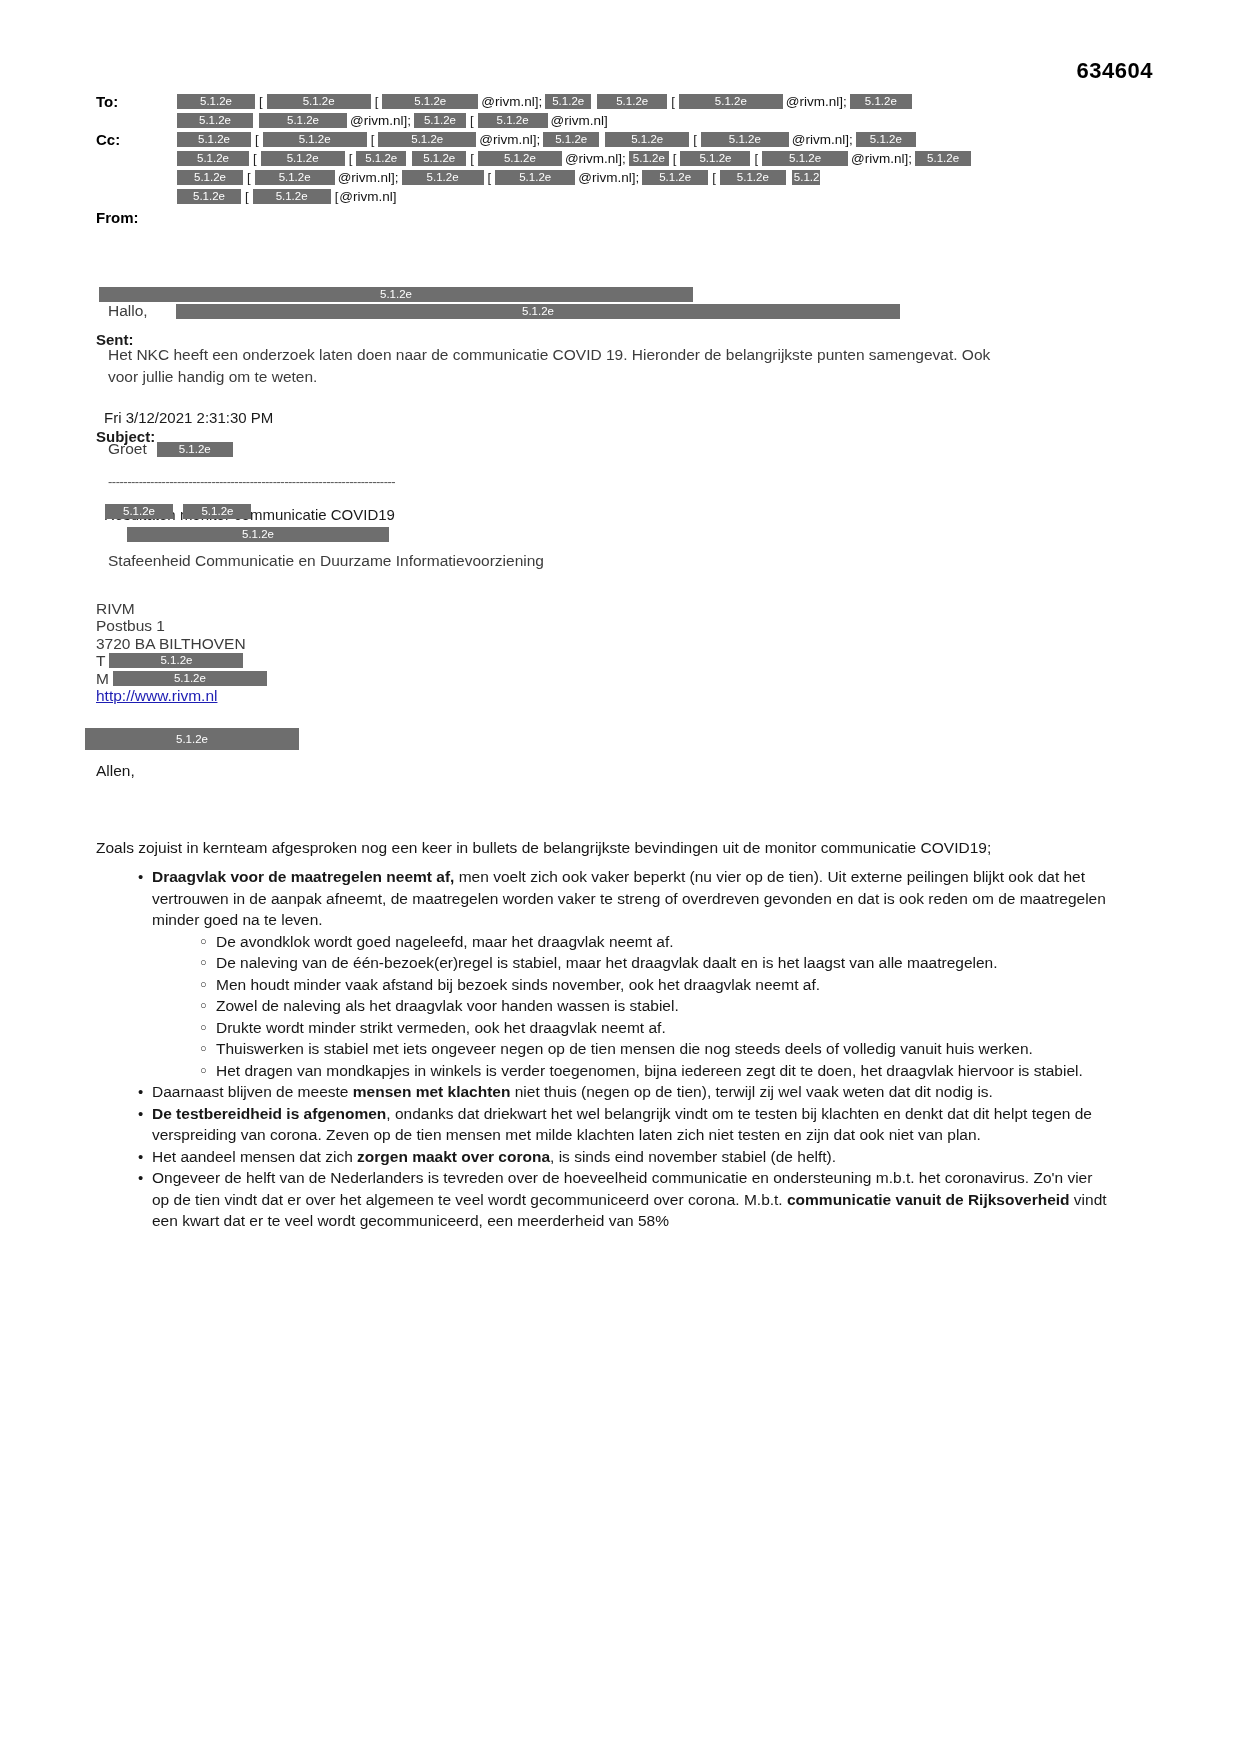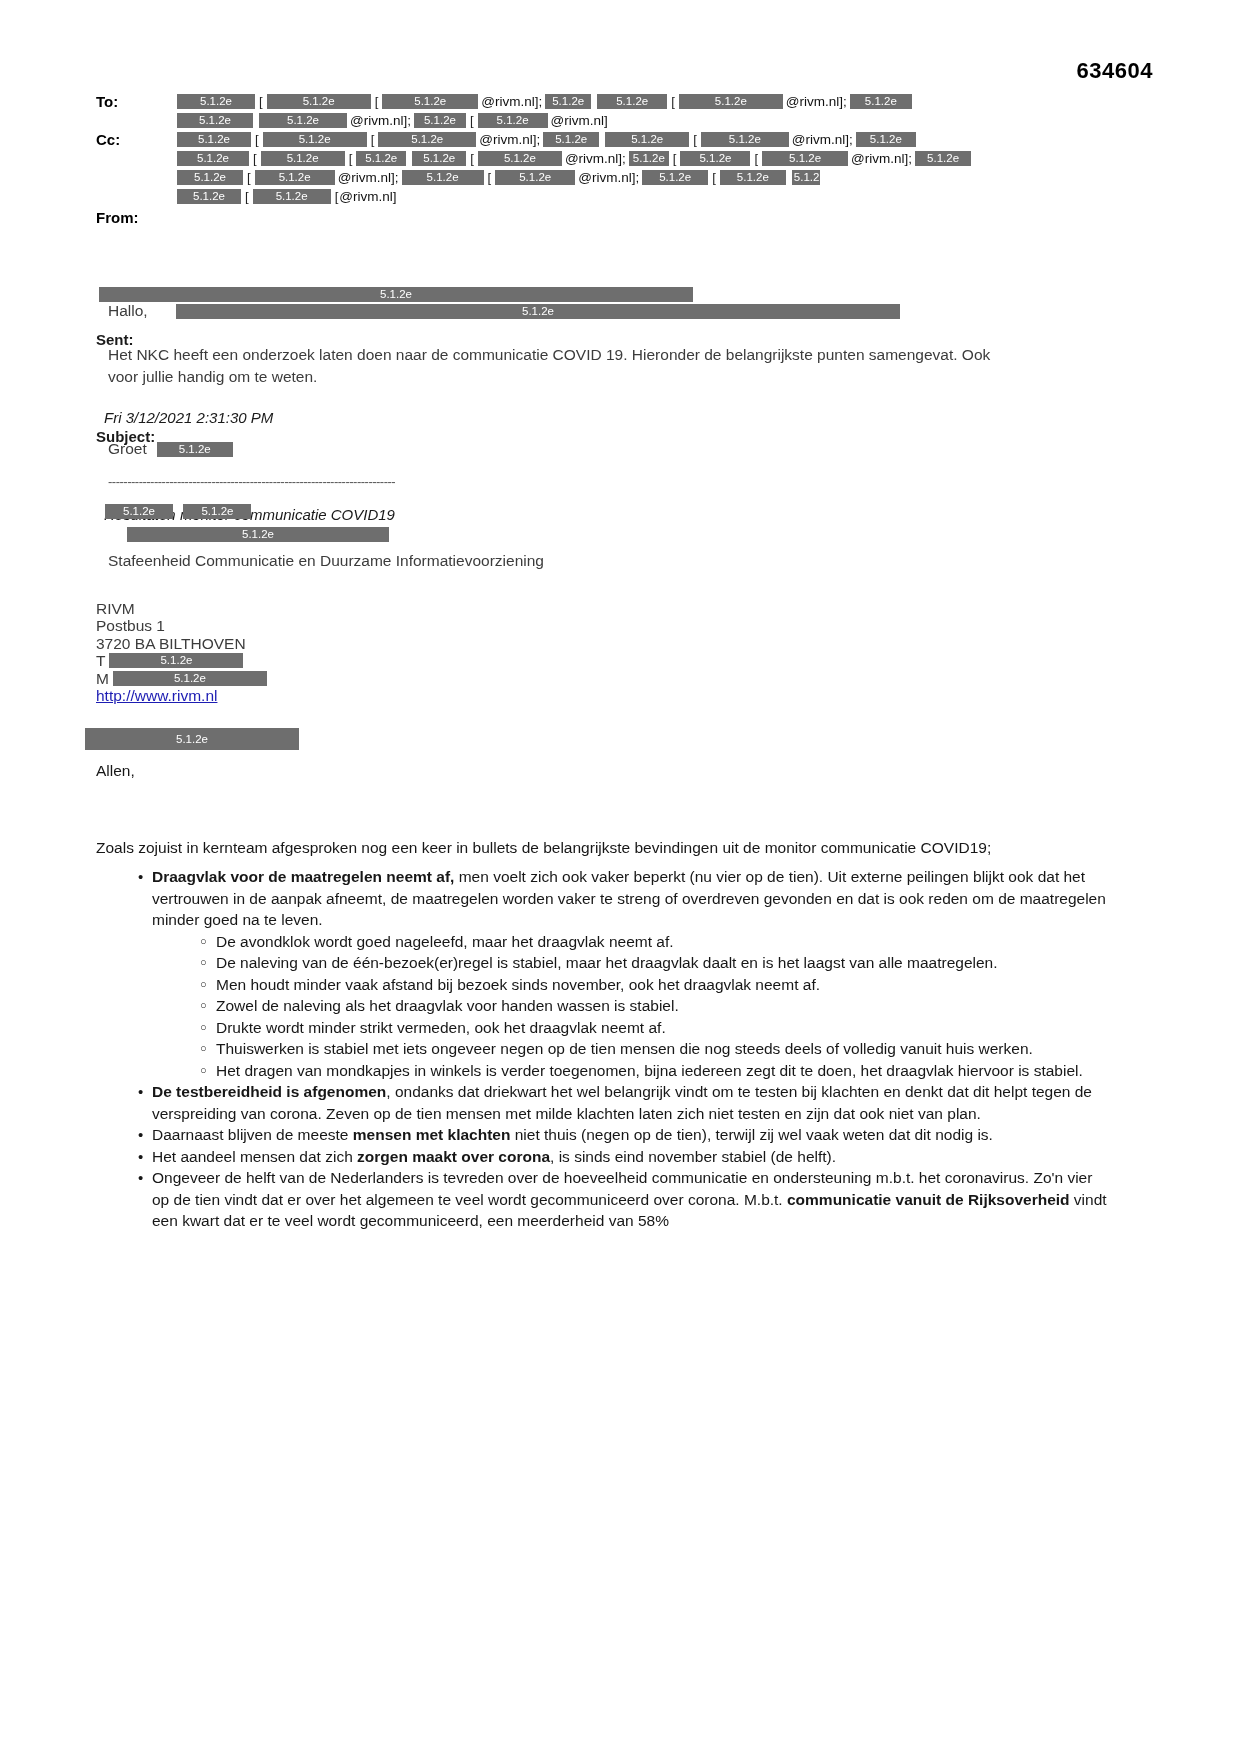--- a/index.html
+++ b/index.html
@@ -82,21 +82,21 @@
     font-size: 13.5px;
     color: #111;
     white-space: nowrap;
   }
   .hline-sent {
     display: flex;
     font-size: 15px;
     flex-direction: column;
   }
   .sent-label { font-weight: 700; width: 78px; flex: 0 0 78px; }
-  .sent-val { padding-left: 8px; font-style: italic; }
+  .sent-val { padding-left: 8px; }
   .sent-val.indent { padding-left: 80px; }
 
   
   .body-area {
     position: absolute;
     left: 96px;
     top: 300px;
     width: 1030px;
   }
   .p1 {
@@ -339,20 +339,20 @@
     <ul class="bullets" id="bullet-list">
         <li><b>Draagvlak voor de maatregelen neemt af,</b><span> men voelt zich ook vaker beperkt (nu vier op de tien). Uit externe peilingen blijkt ook dat het vertrouwen in de aanpak afneemt, de maatregelen worden vaker te streng of overdreven gevonden en dat is ook reden om de maatregelen minder goed na te leven.</span><ul class="sub">
             <li>De avondklok wordt goed nageleefd, maar het draagvlak neemt af.</li>
             <li>De naleving van de één-bezoek(er)regel is stabiel, maar het draagvlak daalt en is het laagst van alle maatregelen.</li>
             <li>Men houdt minder vaak afstand bij bezoek sinds november, ook het draagvlak neemt af.</li>
             <li>Zowel de naleving als het draagvlak voor handen wassen is stabiel.</li>
             <li>Drukte wordt minder strikt vermeden, ook het draagvlak neemt af.</li>
             <li>Thuiswerken is stabiel met iets ongeveer negen op de tien mensen die nog steeds deels of volledig vanuit huis werken.</li>
             <li>Het dragen van mondkapjes in winkels is verder toegenomen, bijna iedereen zegt dit te doen, het draagvlak hiervoor is stabiel.</li>
           </ul></li>
+        <li><span>Daarnaast blijven de meeste </span><b>mensen met klachten</b><span> niet thuis (negen op de tien), terwijl zij wel vaak weten dat dit nodig is.</span></li>
         <li><b>De testbereidheid is afgenomen</b><span>, ondanks dat driekwart het wel belangrijk vindt om te testen bij klachten en denkt dat dit helpt tegen de verspreiding van corona. Zeven op de tien mensen met milde klachten laten zich niet testen en zijn dat ook niet van plan.</span></li>
-        <li><span>Daarnaast blijven de meeste </span><b>mensen met klachten</b><span> niet thuis (negen op de tien), terwijl zij wel vaak weten dat dit nodig is.</span></li>
         <li><span>Het aandeel mensen dat zich </span><b>zorgen maakt over corona</b><span>, is sinds eind november stabiel (de helft).</span></li>
         <li><span>Ongeveer de helft van de Nederlanders is tevreden over de hoeveelheid communicatie en ondersteuning m.b.t. het coronavirus. Zo'n vier op de tien vindt dat er over het algemeen te veel wordt gecommuniceerd over corona. M.b.t. </span><b>communicatie vanuit de Rijksoverheid</b><span> vindt een kwart dat er te veel wordt gecommuniceerd, een meerderheid van 58%</span></li>
       </ul>
   </div>
 
 </div>
 
 </body></html>

